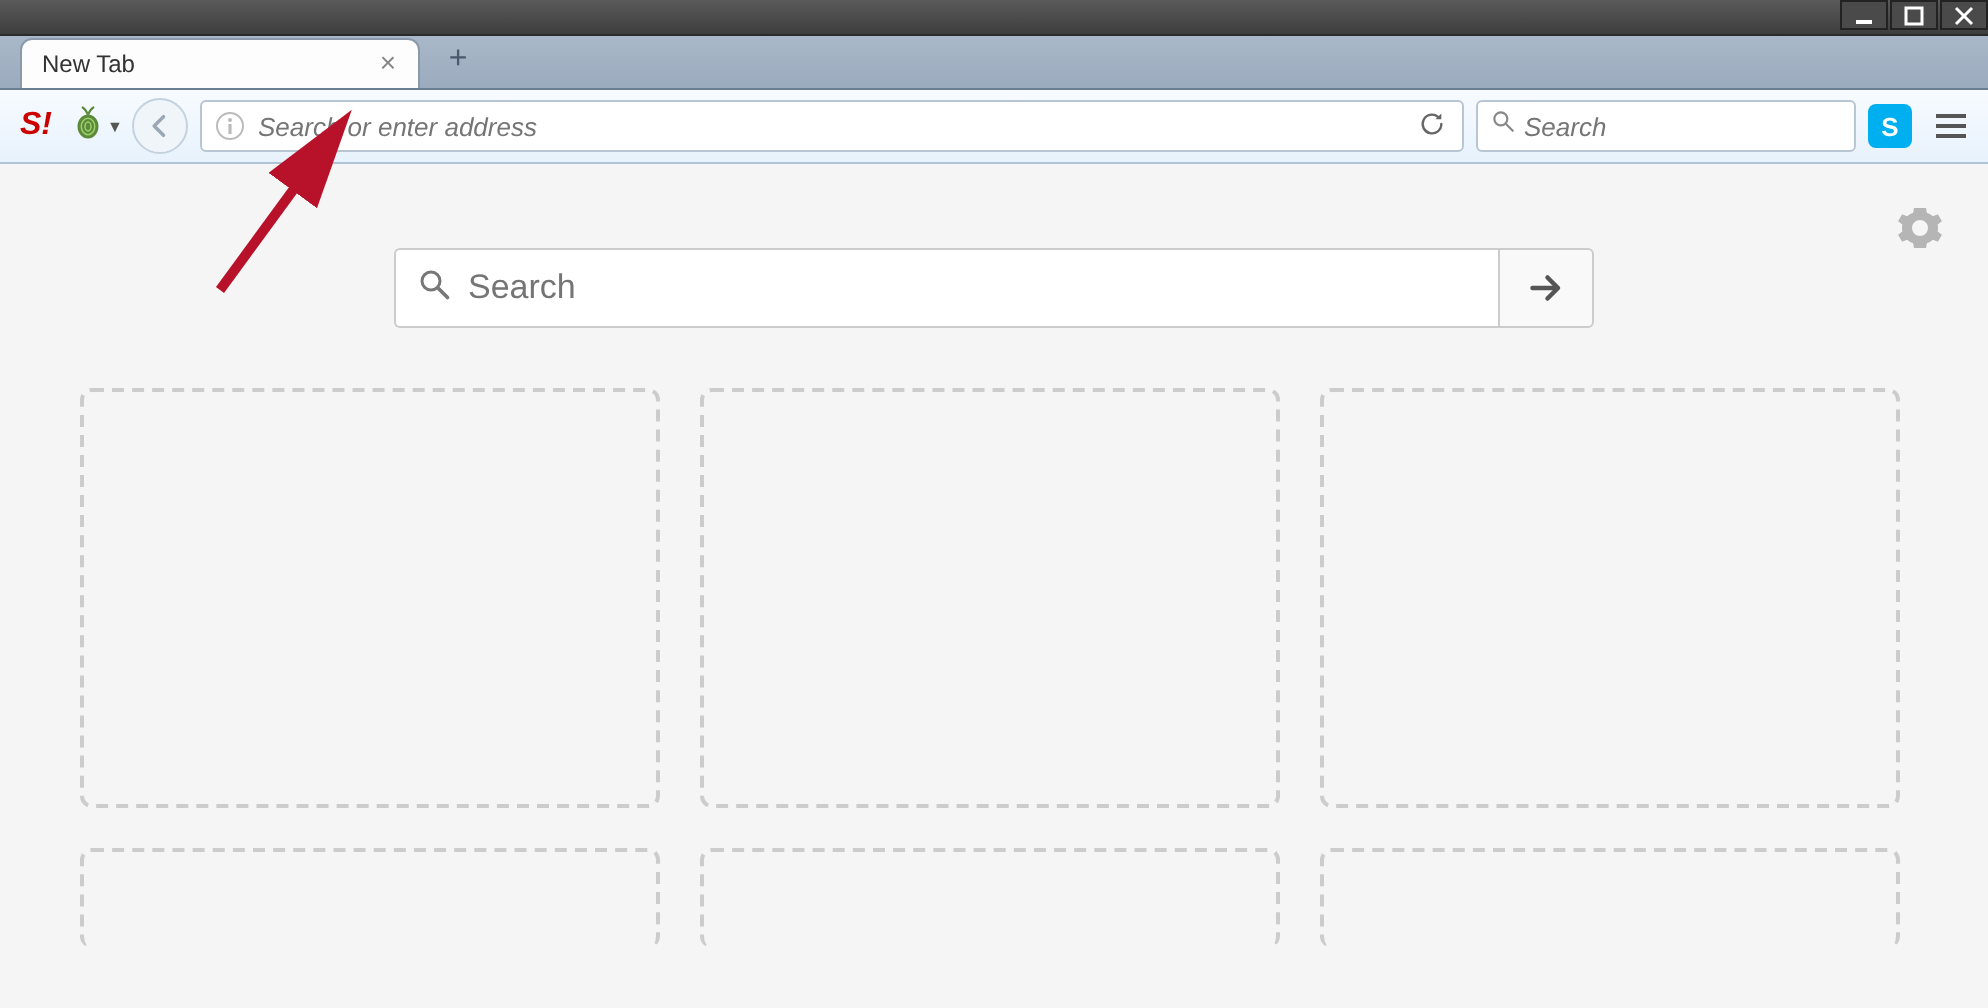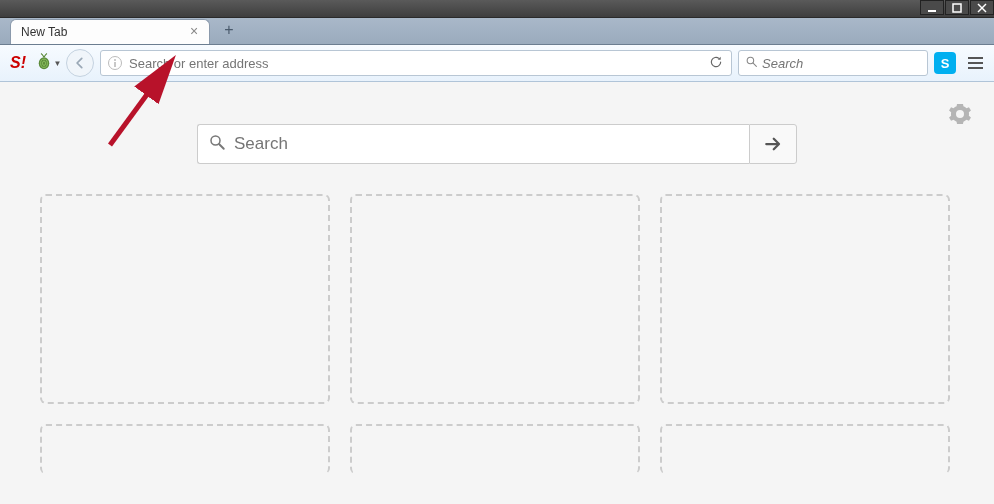--- a/index.html
+++ b/index.html
@@ -63,21 +63,21 @@
     background: #f0f5fa; border: 1px solid #c4d2e0;
     display: flex; align-items: center; justify-content: center;
     color: #9aa8b6; font-size: 15px;
   }
   .urlbar {
     flex: 1; height: 26px; background: #fff; border: 1px solid #b8c6d4;
     border-radius: 3px; display: flex; align-items: center; padding: 0 6px;
   }
   .urlbar .info { width: 16px; height: 16px; margin-right: 6px; color:#999; }
   .urlbar input {
-    flex: 1; border: none; outline: none; font-size: 13px; color: #888;
+    flex: 1; border: none; outline: none; font-size: 13px; font-style: italic; color: #888;
     background: transparent;
   }
   .urlbar .reload { color: #666; font-size: 14px; padding: 0 2px; }
   .searchbar {
     width: 190px; height: 26px; background: #fff; border: 1px solid #b8c6d4;
     border-radius: 3px; display: flex; align-items: center; padding: 0 6px;
   }
   .searchbar .mag { color: #888; margin-right: 4px; }
   .searchbar input {
     flex: 1; border: none; outline: none; font-size: 13px; font-style: italic; color: #888;

